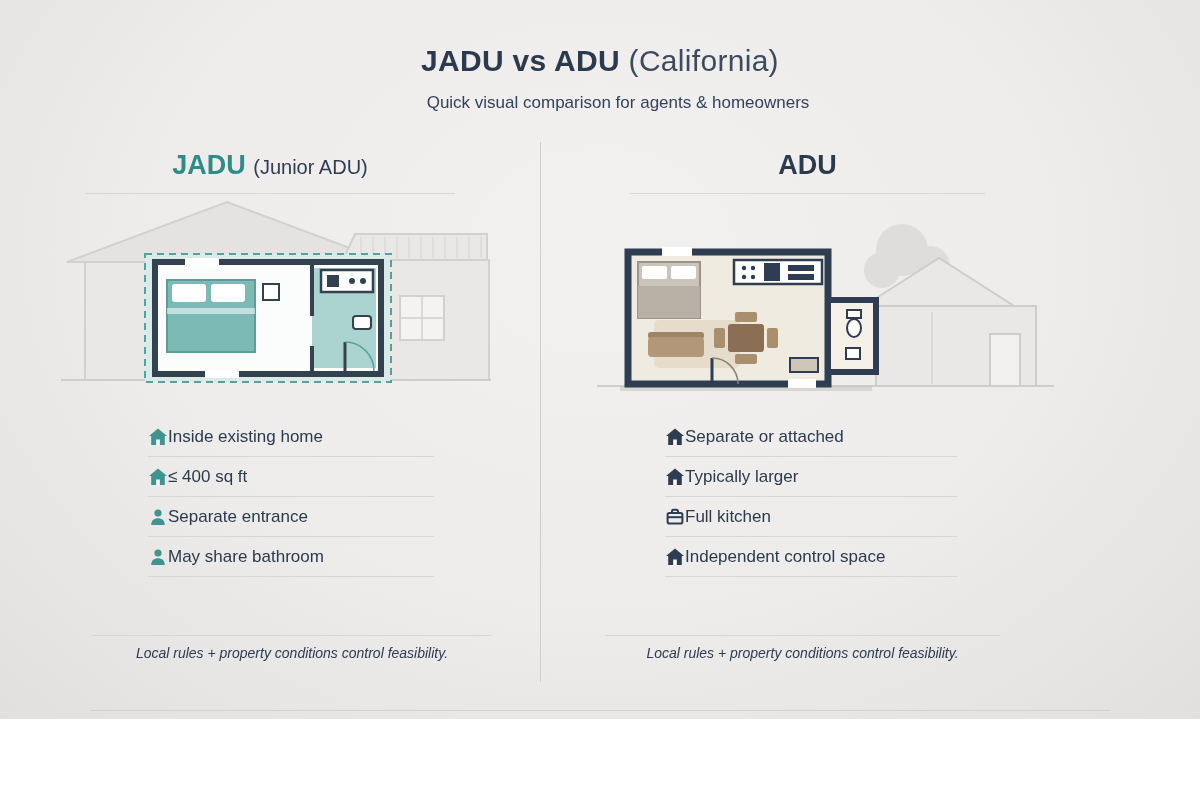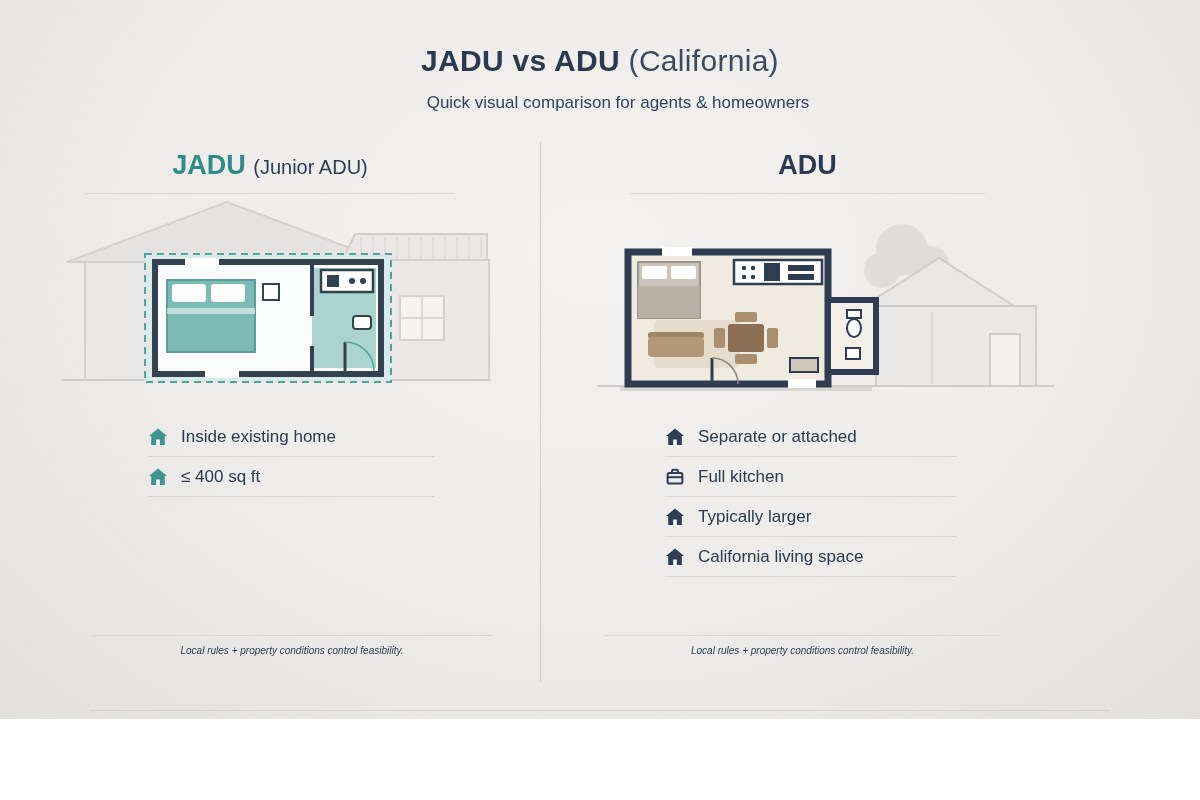--- a/index.html
+++ b/index.html
@@ -26,31 +26,31 @@
   .heading-rule.left  { left:85px;  width:370px; }
   .heading-rule.right { left:630px; width:355px; }
 
   .illustration { position:absolute; }
   .illustration.jadu { left:55px;  top:196px; }
   .illustration.adu  { left:592px; top:208px; }
 
   .features { position:absolute; list-style:none; top:417px; }
   .features.left  { left:148px; width:286px; }
   .features.right { left:665px; width:292px; }
-  .feature-row { display:flex; align-items:center; gap:13px; height:40px;
+  .feature-row { display:flex; align-items:center; gap:0; height:40px;
                  border-bottom:1px solid #d8d6d4; font-size:17px; color:#2b3a4c; }
   .icon { width:20px; height:20px; flex:0 0 20px; }
   .icon svg { width:20px; height:20px; display:block; }
   .icon.teal { color:#3f948f; }
   .icon.navy { color:#2e3d51; }
 
   .footnote-rule { position:absolute; top:635px; height:1px; background:#d8d6d4; }
   .footnote-rule.left  { left:92px;  width:400px; }
   .footnote-rule.right { left:605px; width:395px; }
-  .footnote { position:absolute; top:645px; font-size:10px; font-style:italic;
+  .footnote { position:absolute; top:645px; font-size:14px; font-style:italic;
               text-align:center; color:#2d3c50; }
   .footnote.left  { left:92px;  width:400px; }
   .footnote.right { left:605px; width:395px; }
 
   .disclaimer-rule { position:absolute; top:710px; left:90px; width:1020px; height:1px; background:#d4d2d0; }
   .disclaimer { position:absolute; top:731px; left:100px; width:1000px; text-align:center;
                 font-size:15.5px; font-style:italic; color:#2b3a4c; }
 </style>
 </head>
 <body>
@@ -156,20 +156,36 @@
       <span>Inside existing home</span>
     </li>
     <li class="feature-row">
       <span class="icon teal">
           <svg viewBox="0 0 20 20">
             <use href="#ic-house"></use>
           </svg>
         </span>
       <span>≤ 400 sq ft</span>
     </li>
+    <li class="feature-row">
+      <span class="icon teal">
+          <svg viewBox="0 0 20 20">
+            <use href="#ic-person"></use>
+          </svg>
+        </span>
+      <span>Separate entrance</span>
+    </li>
+    <li class="feature-row">
+      <span class="icon teal">
+          <svg viewBox="0 0 20 20">
+            <use href="#ic-person"></use>
+          </svg>
+        </span>
+      <span>May share bathroom</span>
+    </li>
   </ul>
 
   <div class="footnote-rule left"></div>
   <p class="footnote left">Local rules + property conditions control feasibility.</p>
 
   <h2 class="col-heading right">
     <span>ADU</span>
   </h2>
   <div class="heading-rule right"></div>
 
@@ -242,40 +258,40 @@
       <span class="icon navy">
           <svg viewBox="0 0 20 20">
             <use href="#ic-house"></use>
           </svg>
         </span>
       <span>Separate or attached</span>
     </li>
     <li class="feature-row">
       <span class="icon navy">
           <svg viewBox="0 0 20 20">
+            <use href="#ic-house"></use>
+          </svg>
+        </span>
+      <span>Typically larger</span>
+    </li>
+    <li class="feature-row">
+      <span class="icon navy">
+          <svg viewBox="0 0 20 20">
             <use href="#ic-kitchen"></use>
           </svg>
         </span>
       <span>Full kitchen</span>
     </li>
     <li class="feature-row">
       <span class="icon navy">
           <svg viewBox="0 0 20 20">
             <use href="#ic-house"></use>
           </svg>
         </span>
-      <span>Typically larger</span>
-    </li>
-    <li class="feature-row">
-      <span class="icon navy">
-          <svg viewBox="0 0 20 20">
-            <use href="#ic-house"></use>
-          </svg>
-        </span>
-      <span>California living space</span>
+      <span>Independent control space</span>
     </li>
   </ul>
 
   <div class="footnote-rule right"></div>
   <p class="footnote right">Local rules + property conditions control feasibility.</p>
 
   <div class="disclaimer-rule"></div>
 
 </div>
 

